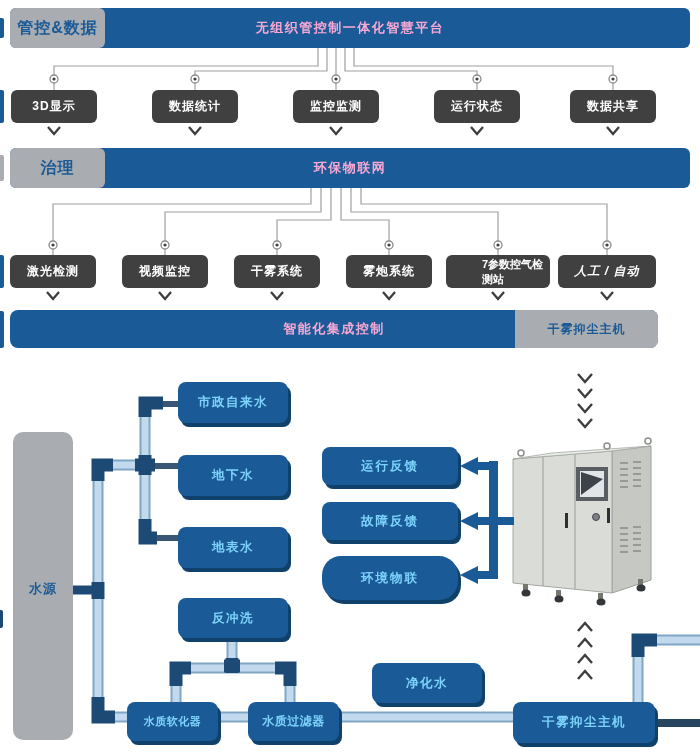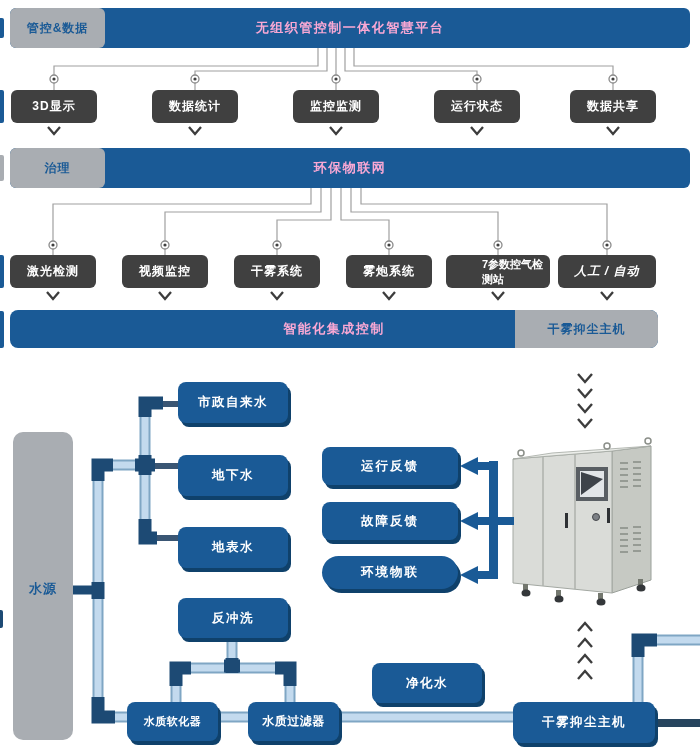--- a/index.html
+++ b/index.html
@@ -4,27 +4,27 @@
 <style>
   html,body{margin:0;padding:0;background:#fff;}
   #stage{position:relative;width:700px;height:755px;background:#ffffff;overflow:hidden;
          font-family:"Liberation Sans","DejaVu Sans",sans-serif;}
   #gfx{position:absolute;left:0;top:0;z-index:1;}
   .abs{position:absolute;box-sizing:border-box;}
   .bar{z-index:2;background:#1a5a96;color:#f9a8d4;border-radius:6px;display:flex;
        align-items:center;justify-content:center;font-weight:bold;font-size:13px;
        letter-spacing:1.5px;}
   .tag{z-index:3;background:#a9adb2;color:#1a5a96;border-radius:6px;display:flex;
-       align-items:center;justify-content:center;font-weight:bold;font-size:12px;
+       align-items:center;justify-content:center;font-weight:bold;font-size:16px;
        letter-spacing:1px;}
   .tbox{z-index:2;background:#404040;color:#fff;border-radius:6px;display:flex;
         align-items:center;justify-content:center;font-weight:bold;font-size:12px;
         letter-spacing:1px;}
   .tbox.small{font-size:11px;letter-spacing:0;}
-  .fbox{z-index:2;background:#1a5a96;color:#ffffff;border-radius:8px;display:flex;
+  .fbox{z-index:2;background:#1a5a96;color:#7dd3fc;border-radius:8px;display:flex;
         align-items:center;justify-content:center;font-weight:bold;font-size:12.5px;
         letter-spacing:1.5px;box-shadow:3px 4px 0 #0f416b;}
   .fbox.fb{letter-spacing:2px;}
   .graycap{z-index:3;background:#a9adb2;color:#1a5a96;border-radius:0 8px 8px 0;
         display:flex;align-items:center;justify-content:center;font-weight:bold;
         font-size:12px;letter-spacing:1px;}
   .wsource{z-index:2;background:#a9adb2;border-radius:10px;}
   .wsource span{position:absolute;top:148px;left:0;width:100%;text-align:center;
         color:#1a5a96;font-weight:bold;font-size:13px;letter-spacing:1px;}
   .sliver{z-index:2;border-radius:0 2px 2px 0;}
@@ -196,15 +196,15 @@
   <div class="abs fbox" style="left:178px;top:455px;width:110px;height:41px;">地下水</div>
   <div class="abs fbox" style="left:178px;top:527px;width:110px;height:41px;">地表水</div>
   <div class="abs fbox" style="left:178px;top:598px;width:110px;height:40px;">反冲洗</div>
   <div class="abs fbox" style="left:127px;top:702px;width:91px;height:39px;font-size:11px;letter-spacing:0.5px;">水质软化器</div>
   <div class="abs fbox" style="left:248px;top:702px;width:91px;height:39px;font-size:12px;letter-spacing:0.5px;">水质过滤器</div>
   <div class="abs fbox" style="left:372px;top:663px;width:110px;height:40px;">净化水</div>
   <div class="abs fbox" style="left:513px;top:702px;width:142px;height:41px;">干雾抑尘主机</div>
 
   <div class="abs fbox fb" style="left:322px;top:447px;width:136px;height:38px;">运行反馈</div>
   <div class="abs fbox fb" style="left:322px;top:502px;width:136px;height:38px;">故障反馈</div>
-  <div class="abs fbox fb" style="left:322px;top:556px;width:136px;height:33px;border-radius:19px;">环境物联</div>
+  <div class="abs fbox fb" style="left:322px;top:556px;width:136px;height:44px;border-radius:19px;">环境物联</div>
 
 </div>
 
 </body></html>

